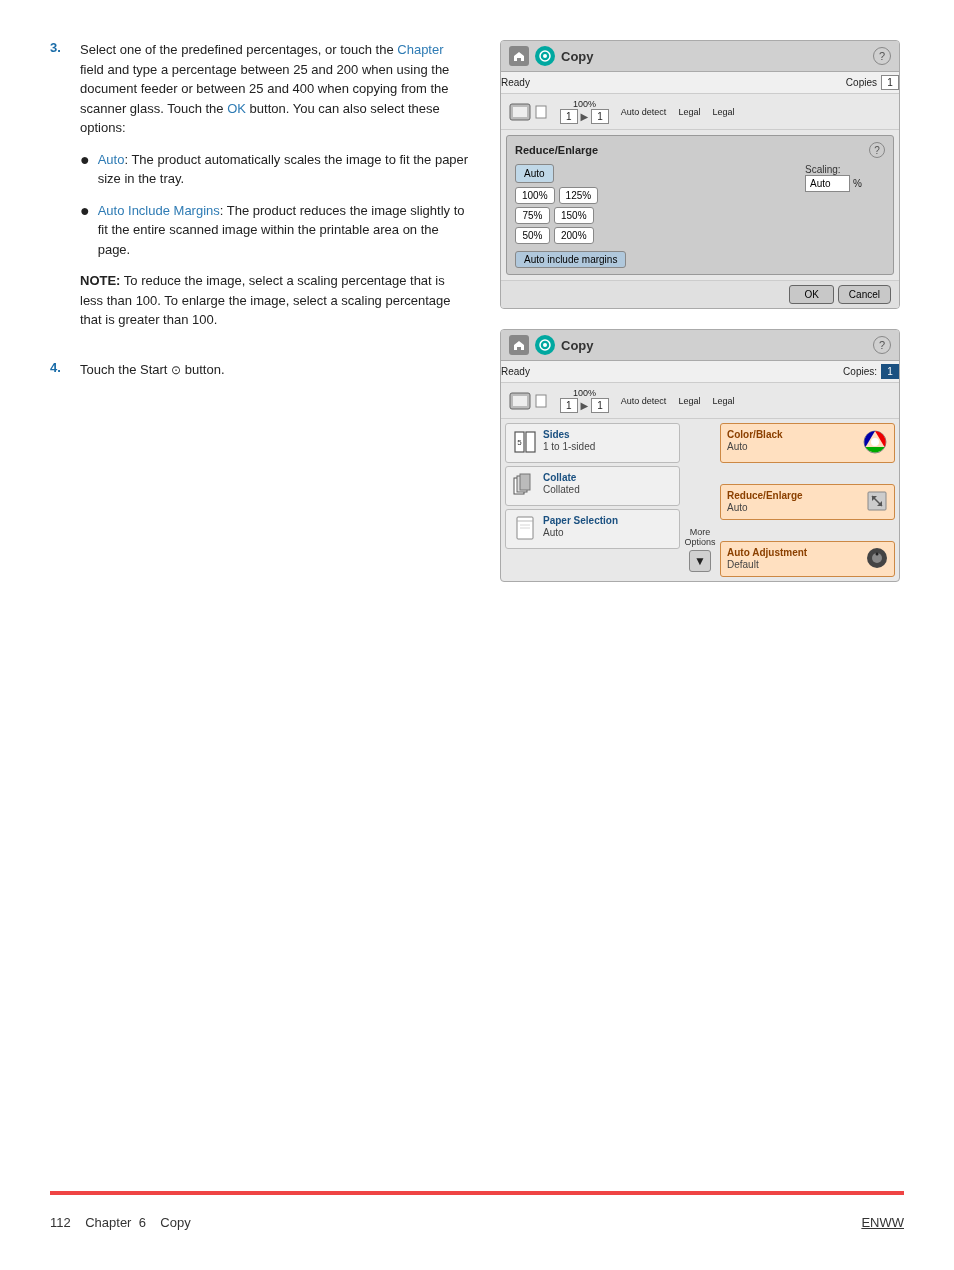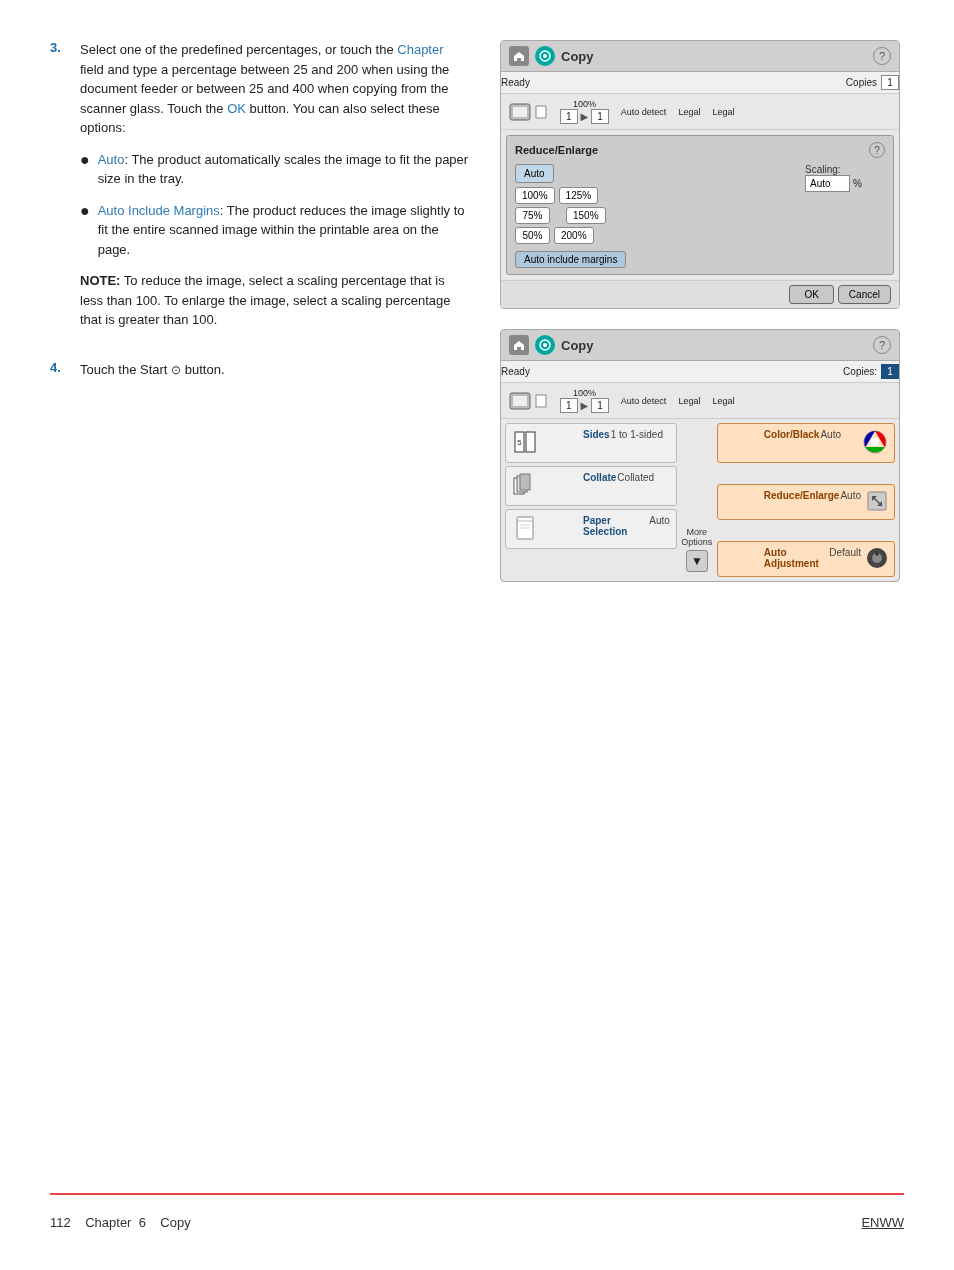--- a/index.html
+++ b/index.html
@@ -300,42 +300,42 @@
       gap: 5px;
     }
 
     .option-card-right {
       background: #ffe0c0;
       border: 1px solid #cc8844;
     }
 
     .option-text {
       display: flex;
+      flex-direction: column;
       gap: 1px;
-      margin-left: 40px;
     }
 
     .option-title {
       font-weight: bold;
       font-size: 10px;
       color: #1a5080;
     }
 
     .option-value {
       font-size: 10px;
       color: #444;
     }
 
     
     .page-footer {
       display: flex;
       justify-content: space-between;
       align-items: center;
       padding-top: 20px;
-      border-top: 2px solid #ef4444;
+      border-top: 4px solid #ef4444;
       margin-top: auto;
     }
 
     .footer-left {
       font-size: 13px;
       color: #333;
     }
 
     .footer-right {
       font-size: 13px;
@@ -475,21 +475,21 @@
           <div style="display:flex; gap:10px;">
 
             <div style="flex:1;">
               <div style="margin-bottom:4px;">
                 <button class="btn-auto">Auto</button>
               </div>
               <div style="display:flex; gap:4px; margin-bottom:3px;">
                 <button class="btn-pct">100%</button>
                 <button class="btn-pct">125%</button>
               </div>
-              <div style="display:flex; gap:16px; margin-bottom:3px;">
+              <div style="display:flex; gap:4px; margin-bottom:3px;">
                 <button class="btn-pct">75%</button>
                 <button class="btn-pct">150%</button>
               </div>
               <div style="display:flex; gap:4px; margin-bottom:3px;">
                 <button class="btn-pct">50%</button>
                 <button class="btn-pct">200%</button>
               </div>
               <button class="auto-include-btn">Auto include margins</button>
             </div>
 

